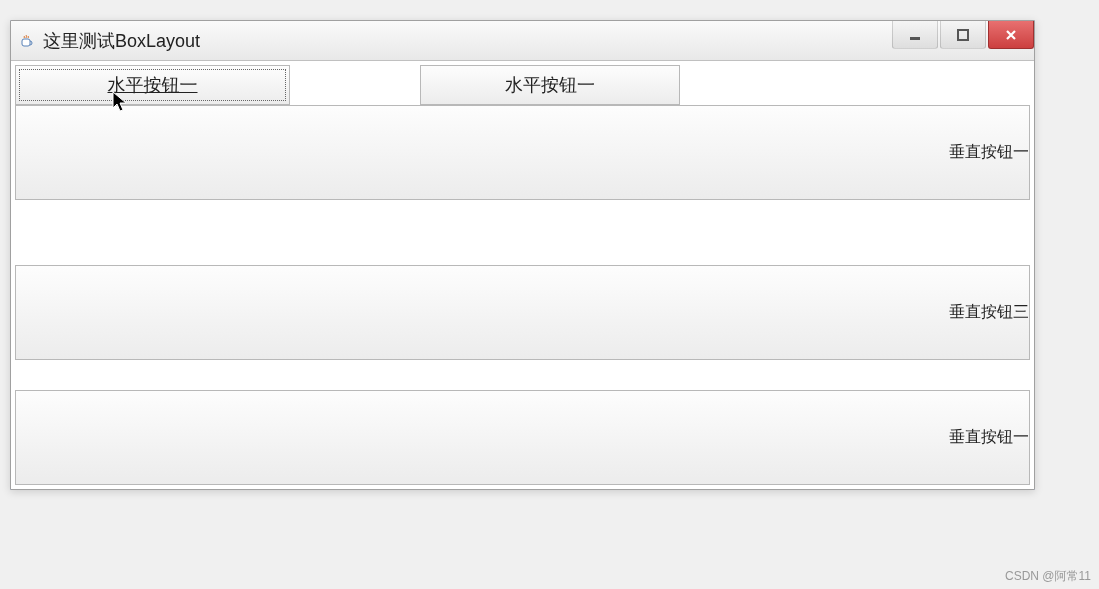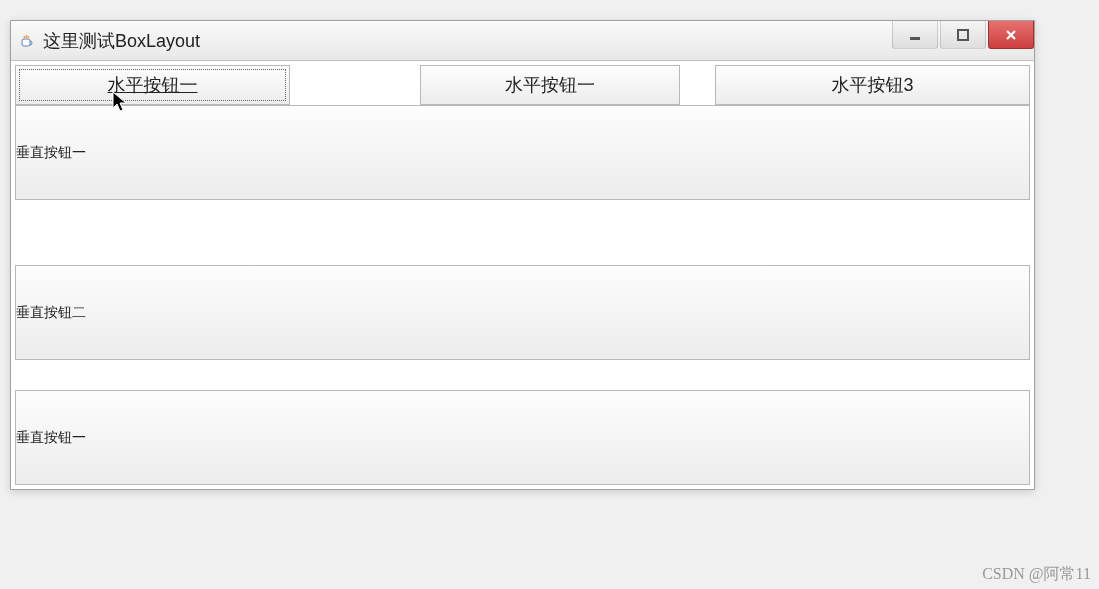--- a/index.html
+++ b/index.html
@@ -101,44 +101,43 @@
     .h-gap2 { flex: 0 0 35px; }
     .h-btn3 { flex: 1; }
     .h-gap1, .h-gap2 { background: transparent; }
     .v-btn {
       width: 100%;
       height: 95px;
       background: linear-gradient(to bottom, #fdfdfd, #ececec);
       border: 1px solid #b8b8b8;
       display: flex;
       align-items: center;
-      justify-content: flex-start;
-      font-size: 14px;
+      justify-content: flex-end;
+      font-size: 16px;
       color: #222;
     }
     .v-gap {
       height: 65px;
       background: #fff;
     }
     .v-gap.small {
       height: 30px;
     }
     .cursor {
       position: absolute;
       left: 95px;
       top: 24px;
       pointer-events: none;
     }
     .watermark {
       position: fixed;
       right: 8px;
       bottom: 4px;
-      font-size: 16px;
+      font-size: 12px;
       color: #999;
-      font-family: Liberation Serif, serif;
     }
   </style>
 </head>
 <body>
 
 <div class="window">
   <div class="title-bar">
     <span class="title-icon">
       <svg width="16" height="16" viewBox="0 0 16 16">
         <path d="M4 8 Q4 6 6 6 L10 6 Q12 6 12 8 L12 11 Q12 13 10 13 L6 13 Q4 13 4 11 Z" fill="#fff" stroke="#5882b8" stroke-width="1"></path>
@@ -174,31 +173,28 @@
           <svg width="18" height="24" viewBox="0 0 18 24">
             <path d="M2 2 L2 18 L6 14 L9 21 L12 20 L9 13 L15 13 Z" fill="#000" stroke="#fff" stroke-width="1"></path>
           </svg>
         </span>
       </div>
       <div class="h-gap1"></div>
       <div class="h-btn h-btn2">
         <span>水平按钮一</span>
       </div>
       <div class="h-gap2"></div>
-      <div class="h-btn h-btn3">
-        <span>水平按钮3</span>
-      </div>
     </div>
 
     <div class="v-btn">
       <span>垂直按钮一</span>
     </div>
     <div class="v-gap"></div>
     <div class="v-btn">
-      <span>垂直按钮二</span>
+      <span>垂直按钮三</span>
     </div>
     <div class="v-gap small"></div>
     <div class="v-btn">
       <span>垂直按钮一</span>
     </div>
   </div>
 </div>
 
 <div class="watermark">CSDN @阿常11</div>
 

